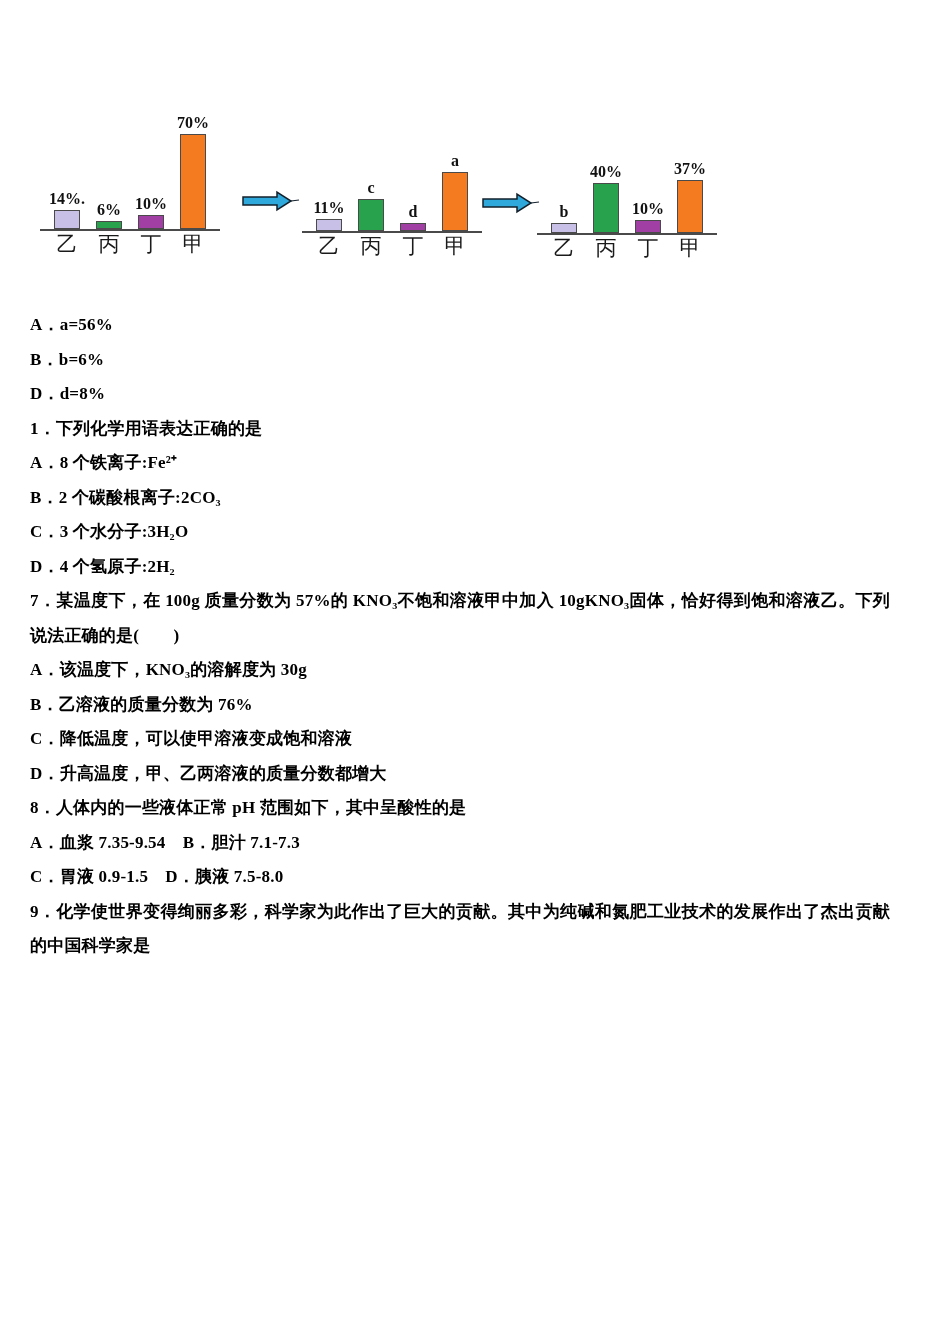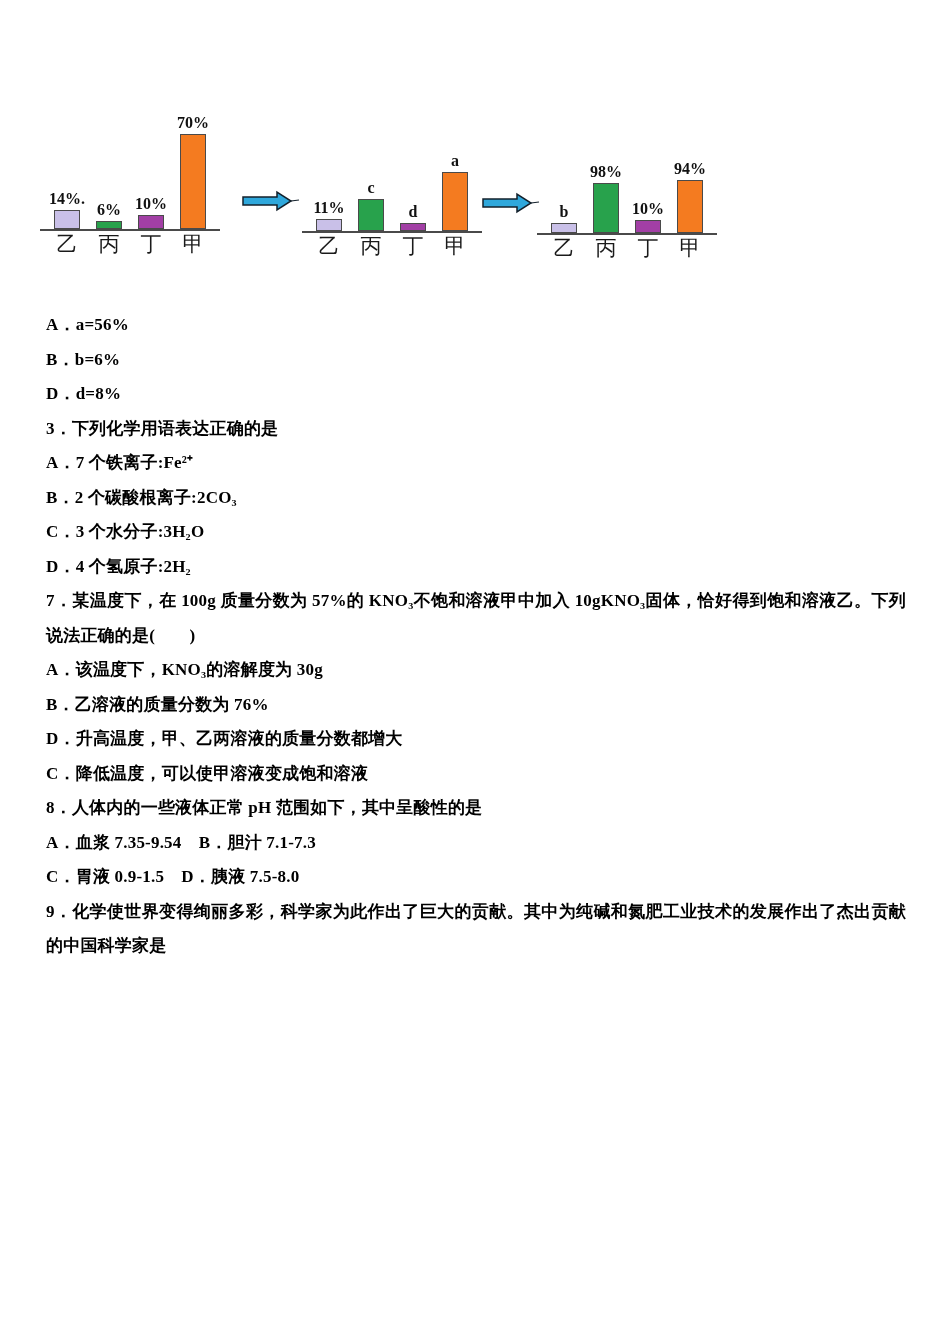--- a/index.html
+++ b/index.html
@@ -17,21 +17,21 @@
   .bars{display:flex;align-items:flex-end;gap:16px;padding:0 14px;border-bottom:2px solid #4a4a4a;}
   .bargroup{display:flex;flex-direction:column;align-items:center;width:26px;}
   .barlabel{font-weight:bold;font-size:16px;line-height:1.15;margin-bottom:2px;white-space:nowrap;color:#111;}
   .bar{width:26px;border:1px solid #4a4a4a;box-sizing:border-box;}
   .cats{display:flex;gap:16px;padding:0 14px;margin-top:2px;}
   .cats span{width:26px;text-align:center;font-size:21px;font-weight:400;color:#1a1a1a;line-height:1.1;}
   .arrow{position:absolute;width:58px;height:26px;}
   .arrow.a1{left:202px;bottom:46px;}
   .arrow.a2{left:442px;bottom:44px;}
   
-  .doc{margin:48px 44px 0 46px;width:860px;font-family:Liberation Serif, serif;}
+  .doc{margin:48px 44px 0 30px;width:860px;font-family:Liberation Serif, serif;}
   .doc p{
     margin:0;font-size:17px;line-height:34.5px;font-weight:bold;
     text-align:justify;letter-spacing:0.2px;
   }
 </style>
 </head>
 <body>
 
 <div class="figure">
 
@@ -99,52 +99,52 @@
     <line x1="49" y1="13" x2="57" y2="12" stroke="#13202b" stroke-width="1.2"></line>
   </svg>
 
   <div class="chart c3">
     <div class="bars">
       <div class="bargroup">
         <span class="barlabel">b</span>
         <div class="bar" style="height: 10px; background: rgb(201, 192, 232);"></div>
       </div>
       <div class="bargroup">
-        <span class="barlabel">98%</span>
+        <span class="barlabel">40%</span>
         <div class="bar" style="height: 50px; background: rgb(40, 162, 76);"></div>
       </div>
       <div class="bargroup">
         <span class="barlabel">10%</span>
         <div class="bar" style="height: 13px; background: rgb(162, 63, 165);"></div>
       </div>
       <div class="bargroup">
-        <span class="barlabel">94%</span>
+        <span class="barlabel">37%</span>
         <div class="bar" style="height: 53px; background: rgb(244, 123, 32);"></div>
       </div>
     </div>
     <div class="cats">
       <span>乙</span>
       <span>丙</span>
       <span>丁</span>
       <span>甲</span>
     </div>
   </div>
 </div>
 
 <div class="doc">
   <p>A．a=56%</p>
   <p>B．b=6%</p>
   <p>D．d=8%</p>
-  <p>3．下列化学用语表达正确的是</p>
-  <p>A．7 个铁离子:Fe²⁺</p>
+  <p>1．下列化学用语表达正确的是</p>
+  <p>A．8 个铁离子:Fe²⁺</p>
   <p>B．2 个碳酸根离子:2CO₃</p>
   <p>C．3 个水分子:3H₂O</p>
   <p>D．4 个氢原子:2H₂</p>
   <p>7．某温度下，在 100g 质量分数为 57%的 KNO₃不饱和溶液甲中加入 10gKNO₃固体，恰好得到饱和溶液乙。下列说法正确的是(　　)</p>
   <p>A．该温度下，KNO₃的溶解度为 30g</p>
   <p>B．乙溶液的质量分数为 76%</p>
+  <p>C．降低温度，可以使甲溶液变成饱和溶液</p>
   <p>D．升高温度，甲、乙两溶液的质量分数都增大</p>
-  <p>C．降低温度，可以使甲溶液变成饱和溶液</p>
   <p>8．人体内的一些液体正常 pH 范围如下，其中呈酸性的是</p>
   <p>A．血浆 7.35-9.54　B．胆汁 7.1-7.3</p>
   <p>C．胃液 0.9-1.5　D．胰液 7.5-8.0</p>
   <p>9．化学使世界变得绚丽多彩，科学家为此作出了巨大的贡献。其中为纯碱和氮肥工业技术的发展作出了杰出贡献的中国科学家是</p>
 </div>
 
 </body></html>

